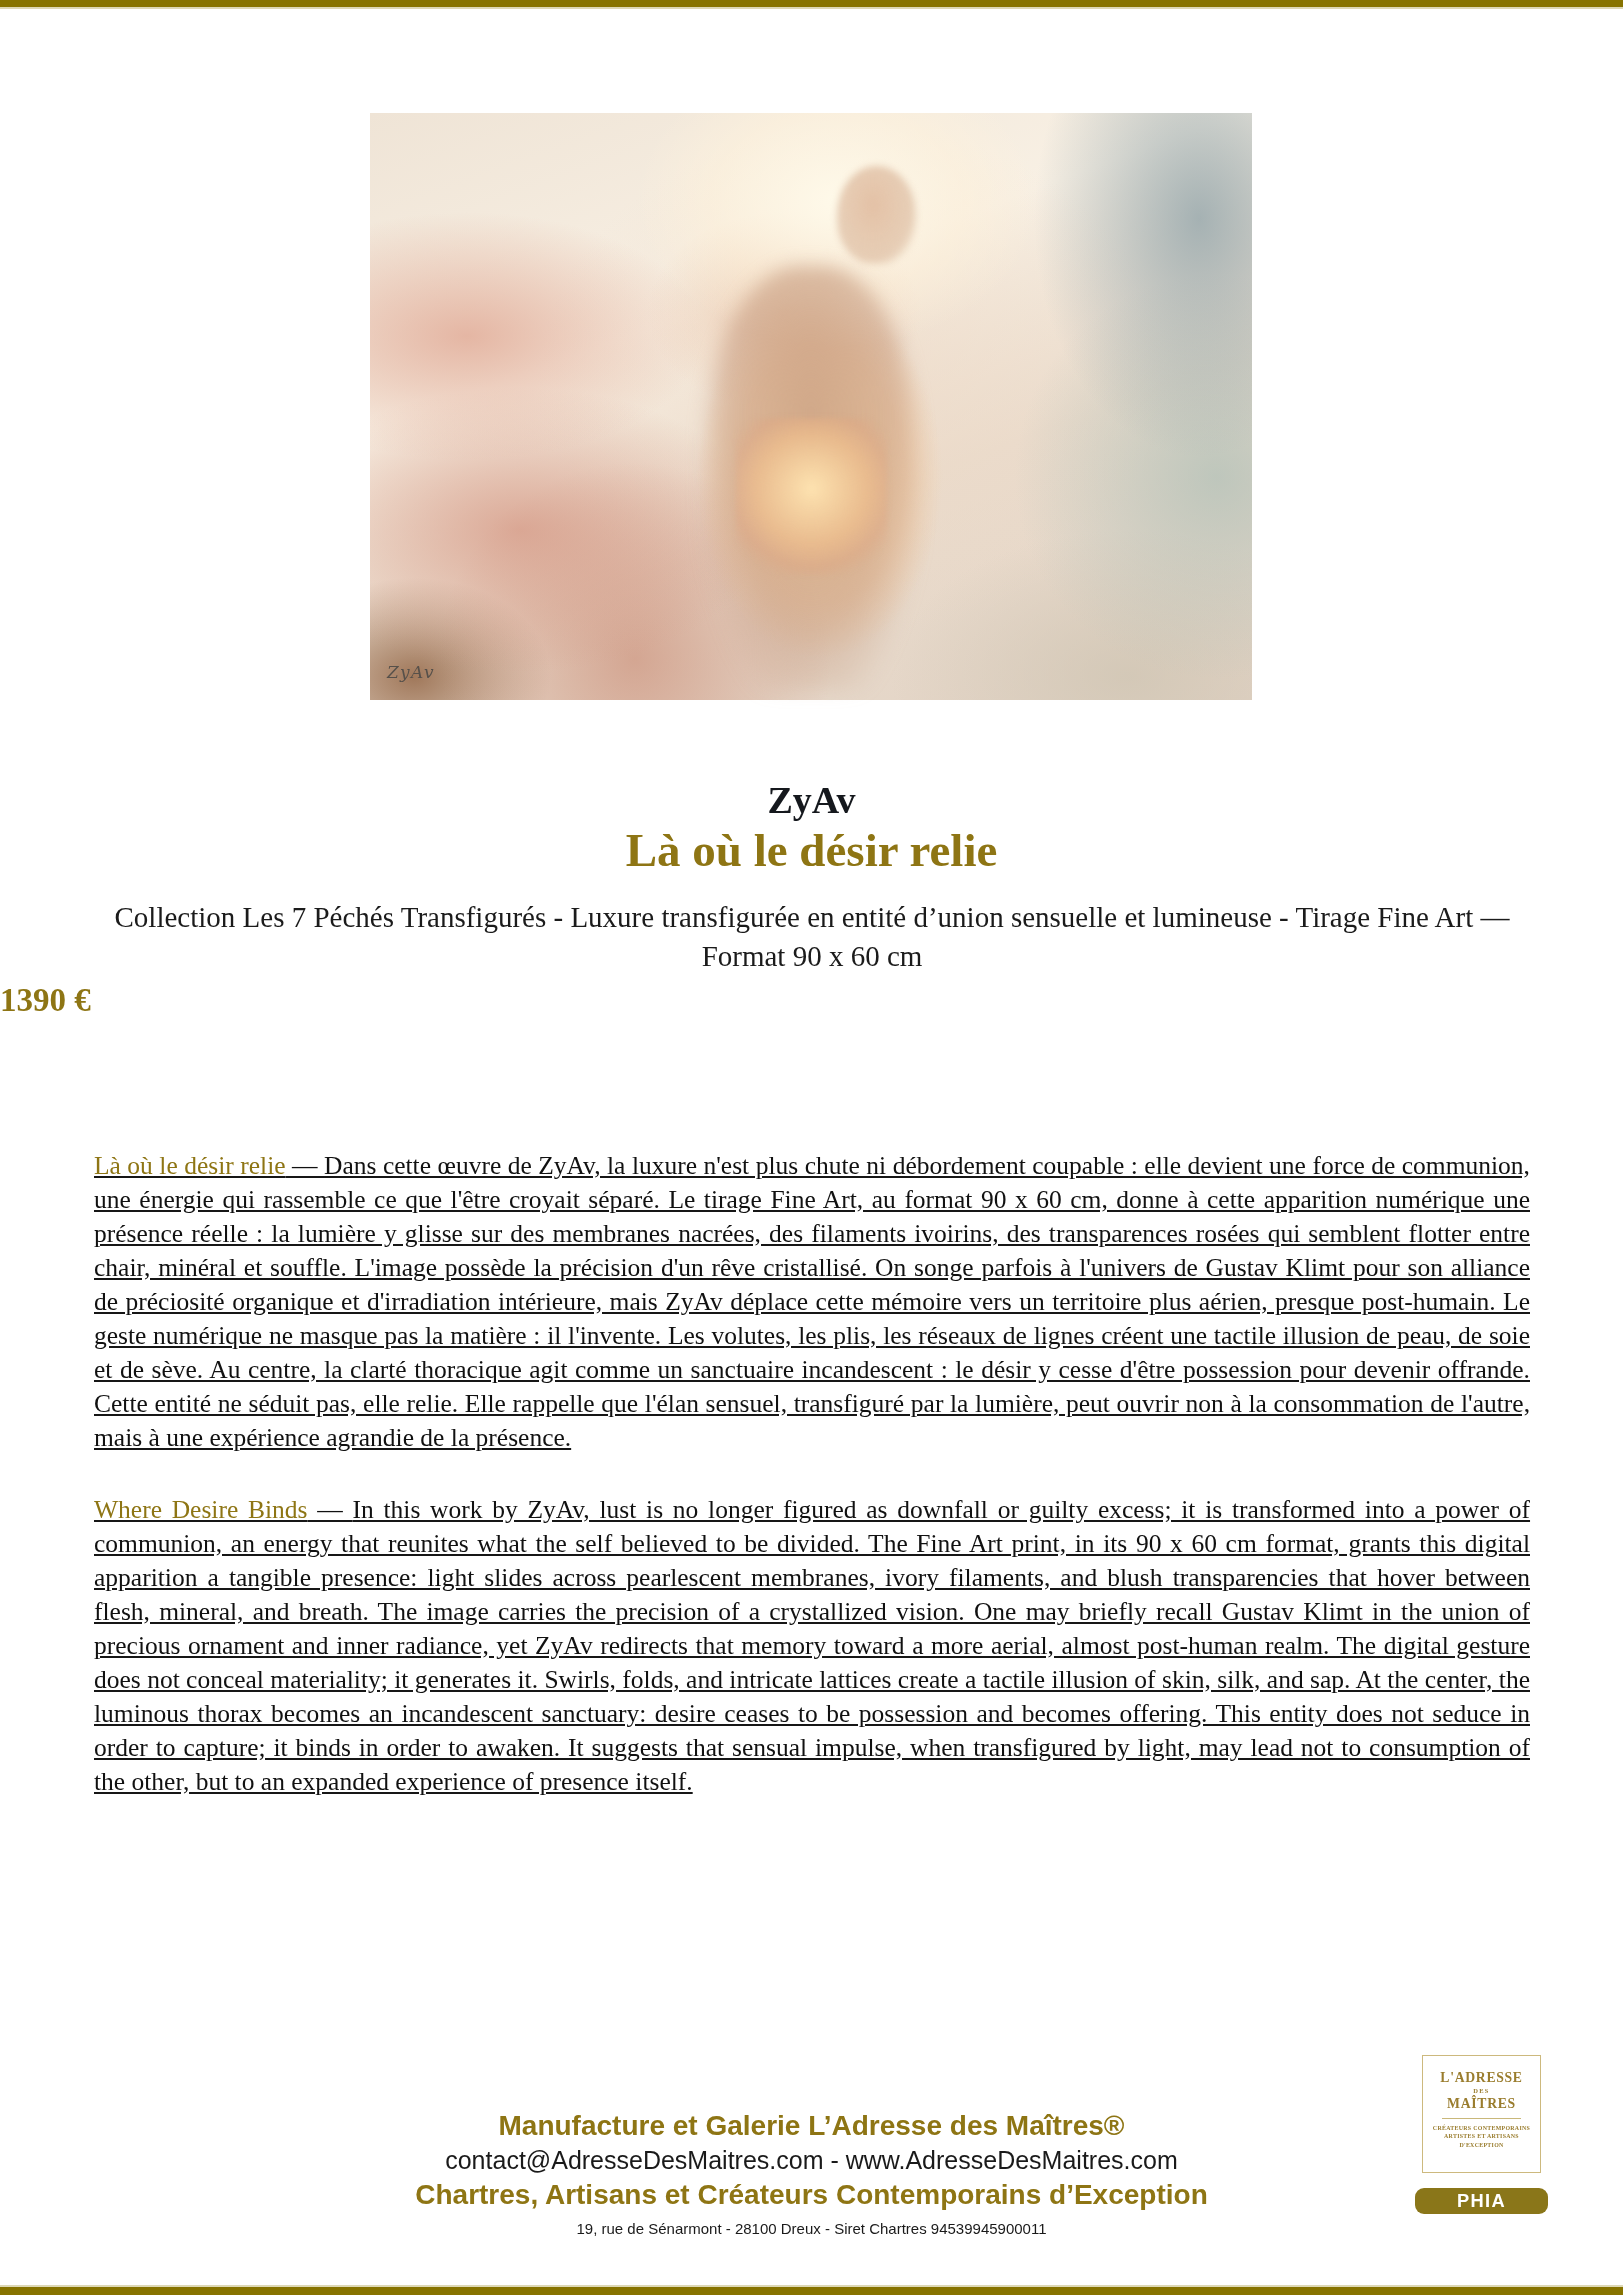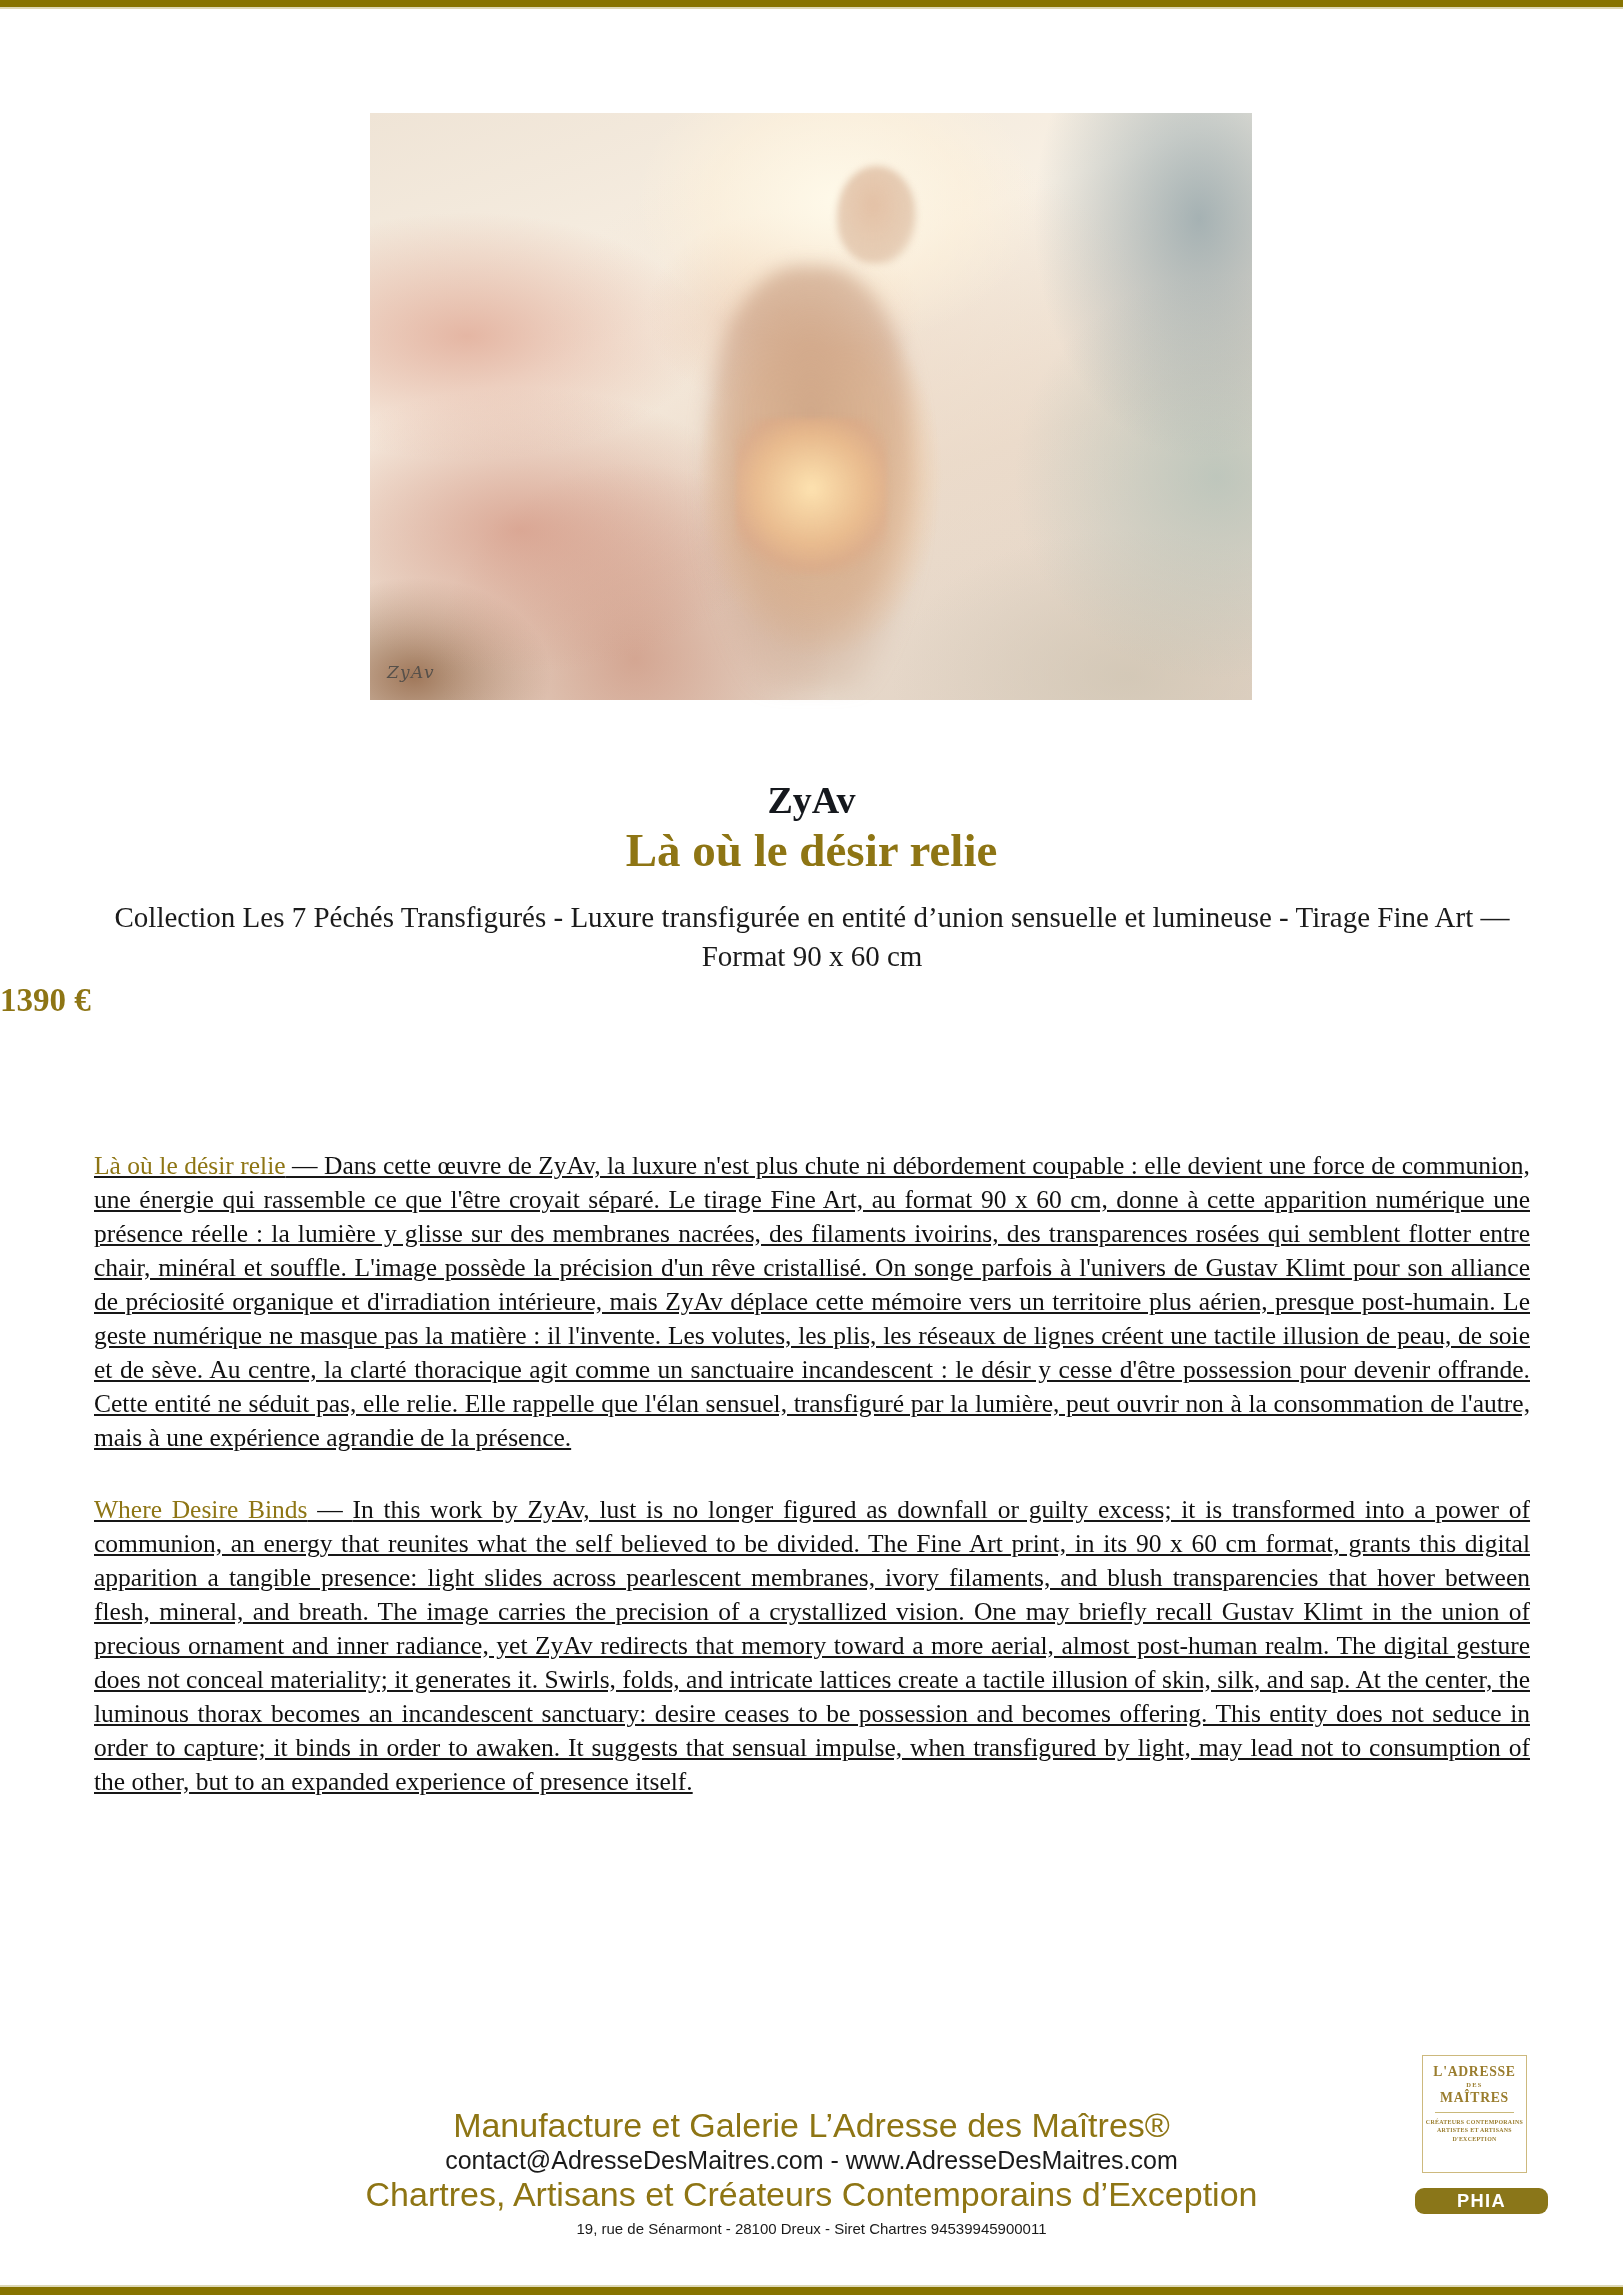--- a/index.html
+++ b/index.html
@@ -92,31 +92,31 @@
     margin-bottom:38px;
   }
   .para .lead{color:var(--accent-gold);}
 
   
   .footer{
     position:absolute;left:0;top:2108px;width:1623px;text-align:center;
     font-family:"Liberation Sans", sans-serif;
   }
   .footer .f-gold{
-    font-weight:normal;color:var(--accent-gold);font-size:34px;line-height:35px;
+    font-weight:bold;color:var(--accent-gold);font-size:28px;line-height:35px;
   }
   .footer .f-contact{color:#1A1A1A;font-size:25px;line-height:34px;}
   .footer .f-address{color:#1A1A1A;font-size:15px;line-height:33px;}
 
   
   .logo-box{
-    position:absolute;left:1422px;top:2055px;width:105px;height:118px;
+    position:absolute;left:1422px;top:2055px;width:119px;height:118px;
     border:1.3px solid var(--logo-border);background:#ffffff;
     text-align:center;color:var(--logo-gold);
-    padding-top:7px;
+    padding-top:13px;
   }
   .logo-line1{font-size:13.7px;font-weight:bold;letter-spacing:0.7px;line-height:17px;}
   .logo-line2{font-size:6.5px;font-weight:bold;letter-spacing:1.3px;line-height:9.2px;}
   .logo-line3{font-size:13.7px;font-weight:bold;letter-spacing:0.7px;line-height:17px;}
   .logo-divider{width:79px;height:0.7px;background:#C9B87A;margin:5.9px auto 5.2px auto;}
   .logo-small{font-size:5.9px;font-weight:bold;letter-spacing:0.3px;line-height:8.5px;}
   .phia-badge{
     position:absolute;left:1415px;top:2188px;width:133px;height:25.5px;
     background:var(--badge-bg);color:#ffffff;
     font-family:"Liberation Sans", sans-serif;font-weight:bold;font-size:18.3px;

